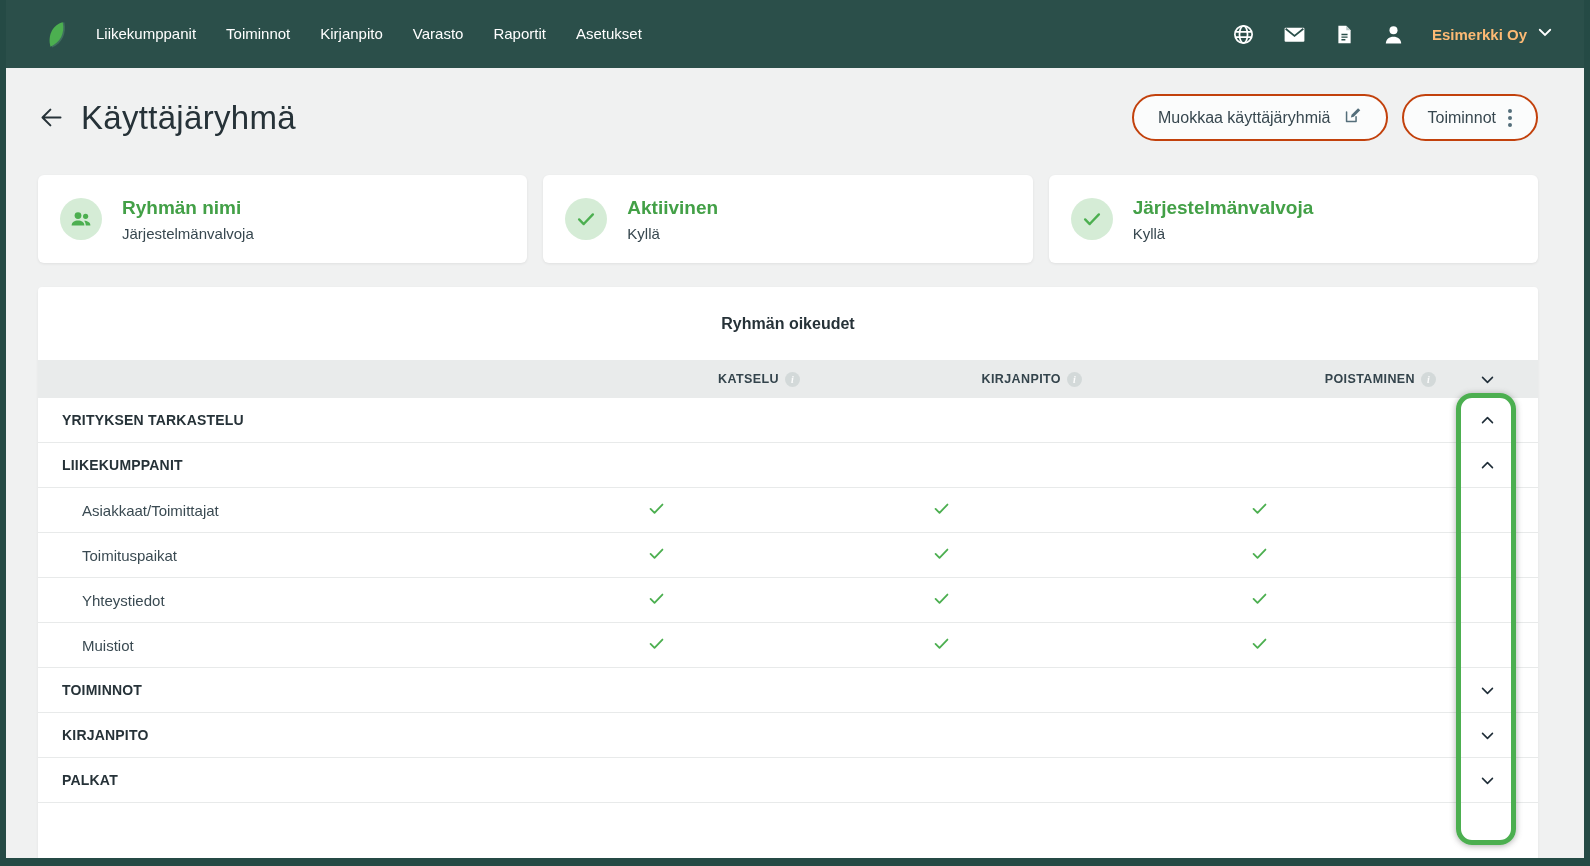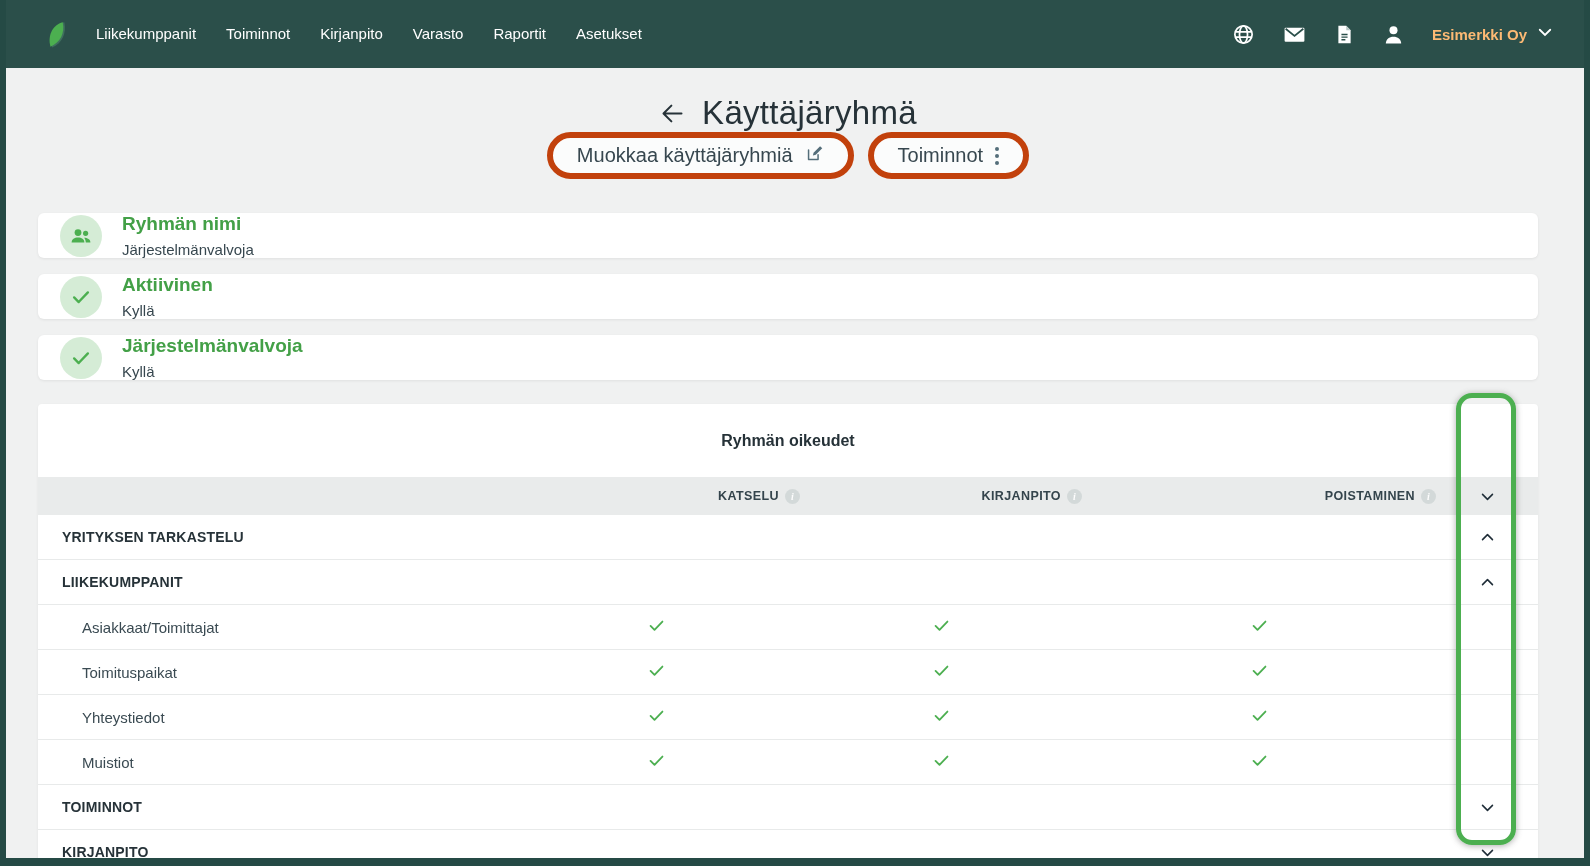--- a/index.html
+++ b/index.html
@@ -23,36 +23,36 @@
     color: #fff; text-decoration: none; font-size: 15px; cursor: pointer;
   }
   .nav-right { margin-left: auto; display: flex; align-items: center; gap: 27px; }
   .nav-icon { display: flex; align-items: center; cursor: pointer; }
   .company { display: flex; align-items: center; gap: 9px; cursor: pointer; }
   .company-name { font-size: 15px; font-weight: 700; color: #fdba74; }
 
   
   .main { flex: 1; padding: 0 46px 0 32px; display: flex; flex-direction: column; overflow: hidden; }
 
-  .page-header { margin-top: 26px; display: flex; align-items: center; justify-content: space-between; flex-direction: column; }
+  .page-header { margin-top: 26px; display: flex; align-items: center; justify-content: space-between; }
   .title-wrap { display: flex; align-items: center; gap: 16px; }
   .back-btn { display: flex; align-items: center; cursor: pointer; background: none; border: none; }
   h1.page-title { font-size: 33px; font-weight: 400; color: #263238; letter-spacing: 0.3px; }
 
   .header-actions { display: flex; align-items: center; gap: 14px; }
   .pill-btn {
-    height: 47px; border-radius: 24px; background: #fbfcfc; border: 6px solid #c2410c;
+    height: 47px; border-radius: 24px; background: #fbfcfc; border: 2px solid #c2410c;
     display: flex; align-items: center; gap: 12px; padding: 0 24px;
-    font-size: 20px; color: #37474f; font-family: "Liberation Sans", sans-serif; cursor: pointer;
+    font-size: 16px; color: #37474f; font-family: "Liberation Sans", sans-serif; cursor: pointer;
   }
   .kebab { display: flex; flex-direction: column; gap: 3px; }
   .kebab i { width: 4px; height: 4px; border-radius: 50%; background: #546e7a; }
 
   
-  .cards-row { margin-top: 34px; display: flex; gap: 16px; flex-direction: column; }
+  .cards-row { margin-top: 34px; display: flex; gap: 16px; }
   .card {
     flex: 1; height: 88px; background: #fff; border-radius: 6px;
     box-shadow: 0 1px 3px rgba(0,0,0,0.07);
     display: flex; align-items: center; padding: 0 22px; gap: 20px;
   }
   .card-icon-circle {
     width: 42px; height: 42px; border-radius: 50%; background: #d5ecd6;
     display: flex; align-items: center; justify-content: center; flex-shrink: 0;
   }
   .card-title { font-size: 19px; font-weight: 700; color: #43a047; }

